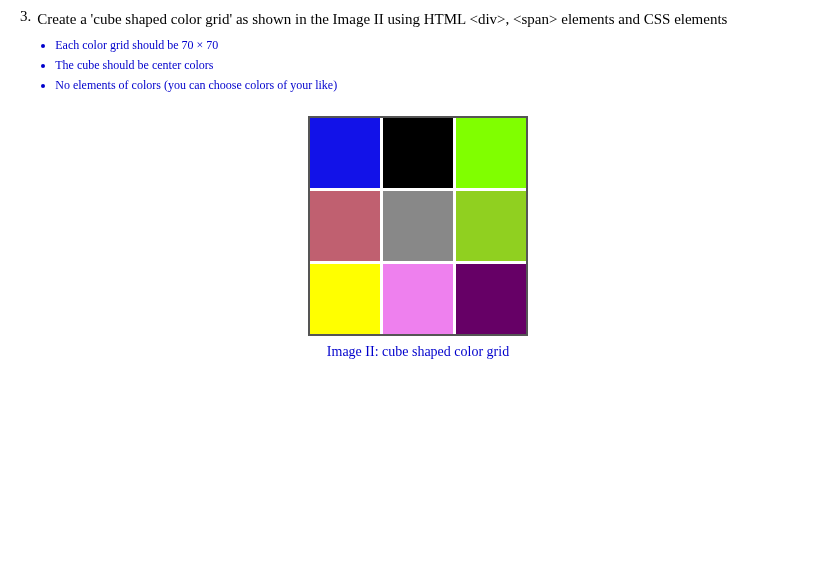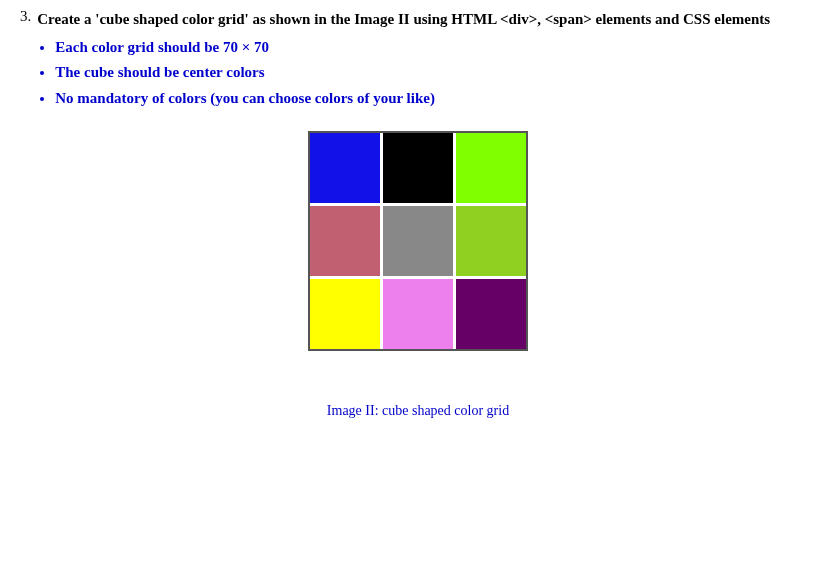--- a/index.html
+++ b/index.html
@@ -16,42 +16,40 @@
       display: flex;
       gap: 6px;
       margin-bottom: 8px;
     }
     .instruction-number {
       flex-shrink: 0;
       font-size: 15px;
     }
     .instruction-text {
       flex: 1;
-      font-weight: bold;
     }
     .instruction-text p {
       margin-bottom: 4px;
       line-height: 1.5;
     }
     .instruction-text ul {
       list-style: disc;
       padding-left: 18px;
       margin-bottom: 8px;
     }
     .instruction-text ul li {
       color: #0000cc;
       line-height: 1.7;
-      font-size: 15px;
+      font-size: 12px;
     }
     .grid-container {
       display: flex;
       flex-direction: column;
       align-items: center;
       margin-top: 12px;
-      gap: 44px;
     }
     .color-grid {
       display: grid;
       grid-template-columns: repeat(3, 70px);
       grid-template-rows: repeat(3, 70px);
       gap: 3px;
       border: 2px solid #555;
     }
     .color-cell {
       width: 70px;
@@ -76,21 +74,21 @@
 </head>
 <body>
 
 <div class="instruction-block">
   <span class="instruction-number">3.</span>
   <div class="instruction-text">
     <p>Create a 'cube shaped color grid' as shown in the Image II using HTML &lt;div&gt;, &lt;span&gt; elements and CSS elements</p>
     <ul>
       <li>Each color grid should be 70 × 70</li>
       <li>The cube should be center colors</li>
-      <li>No mandatory of colors (you can choose colors of your like)</li>
+      <li>No elements of colors (you can choose colors of your like)</li>
     </ul>
   </div>
 </div>
 
 <div class="grid-container">
   <div class="color-grid">
     <div class="color-cell cell-blue"></div>
     <div class="color-cell cell-black"></div>
     <div class="color-cell cell-lime"></div>
     <div class="color-cell cell-rose"></div>

